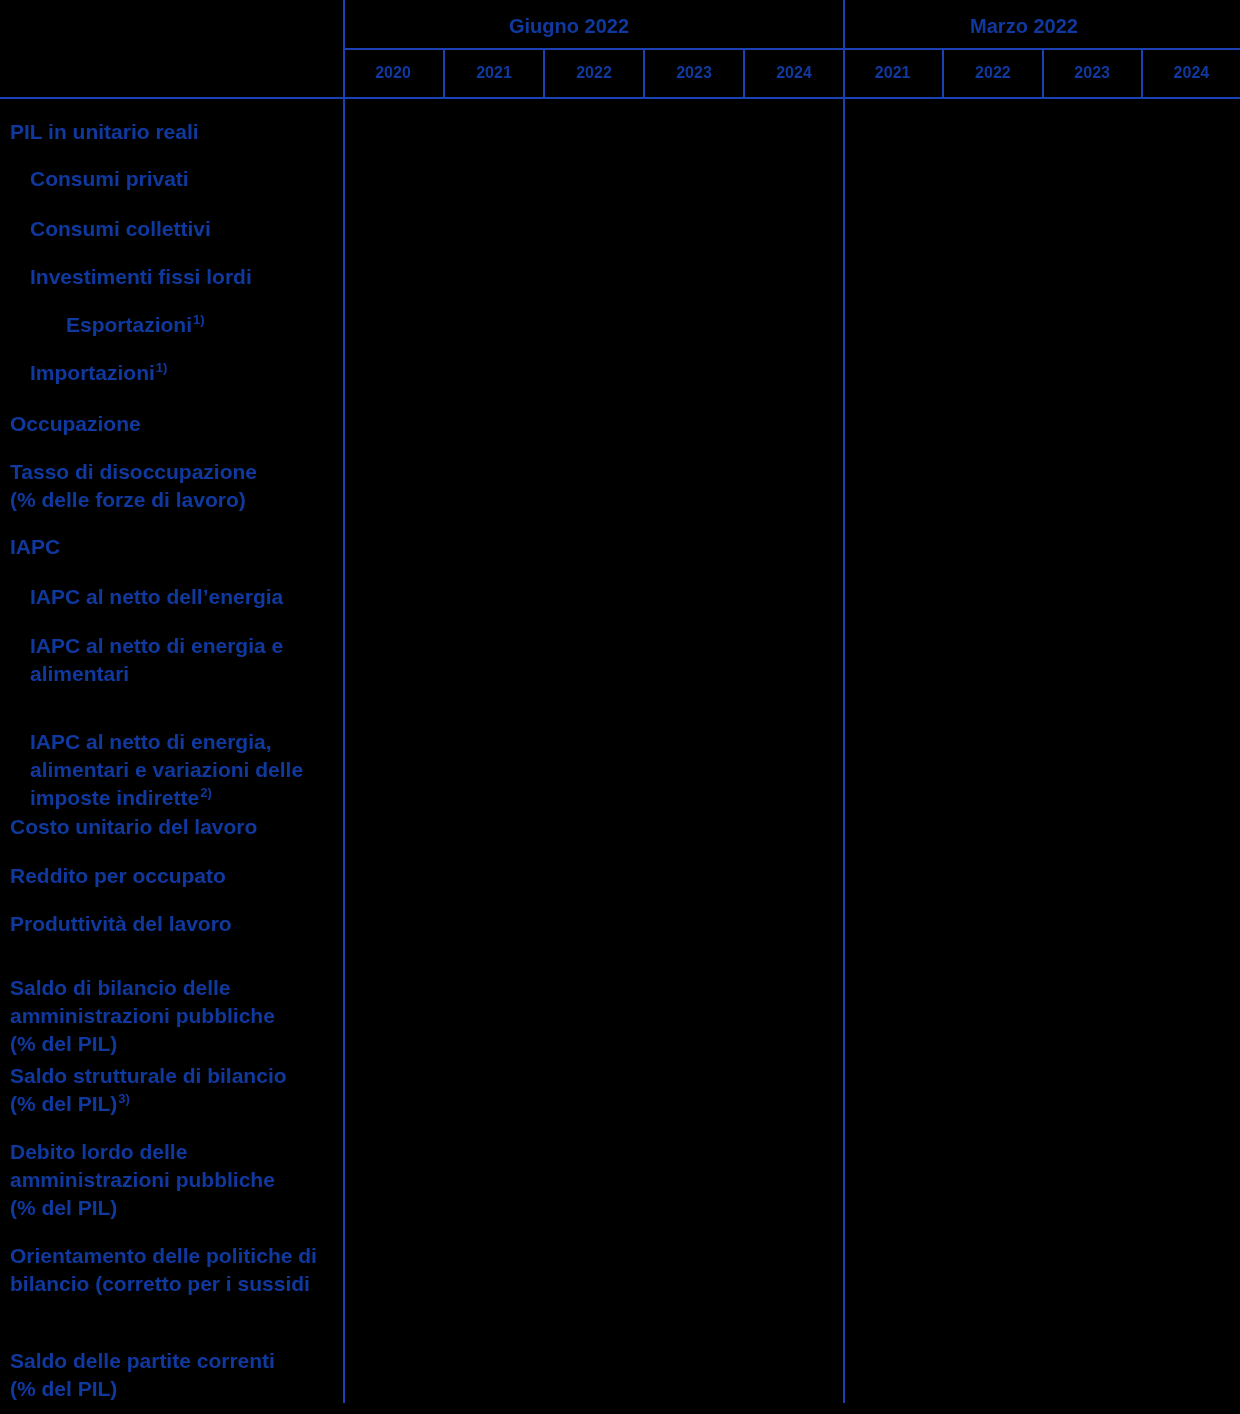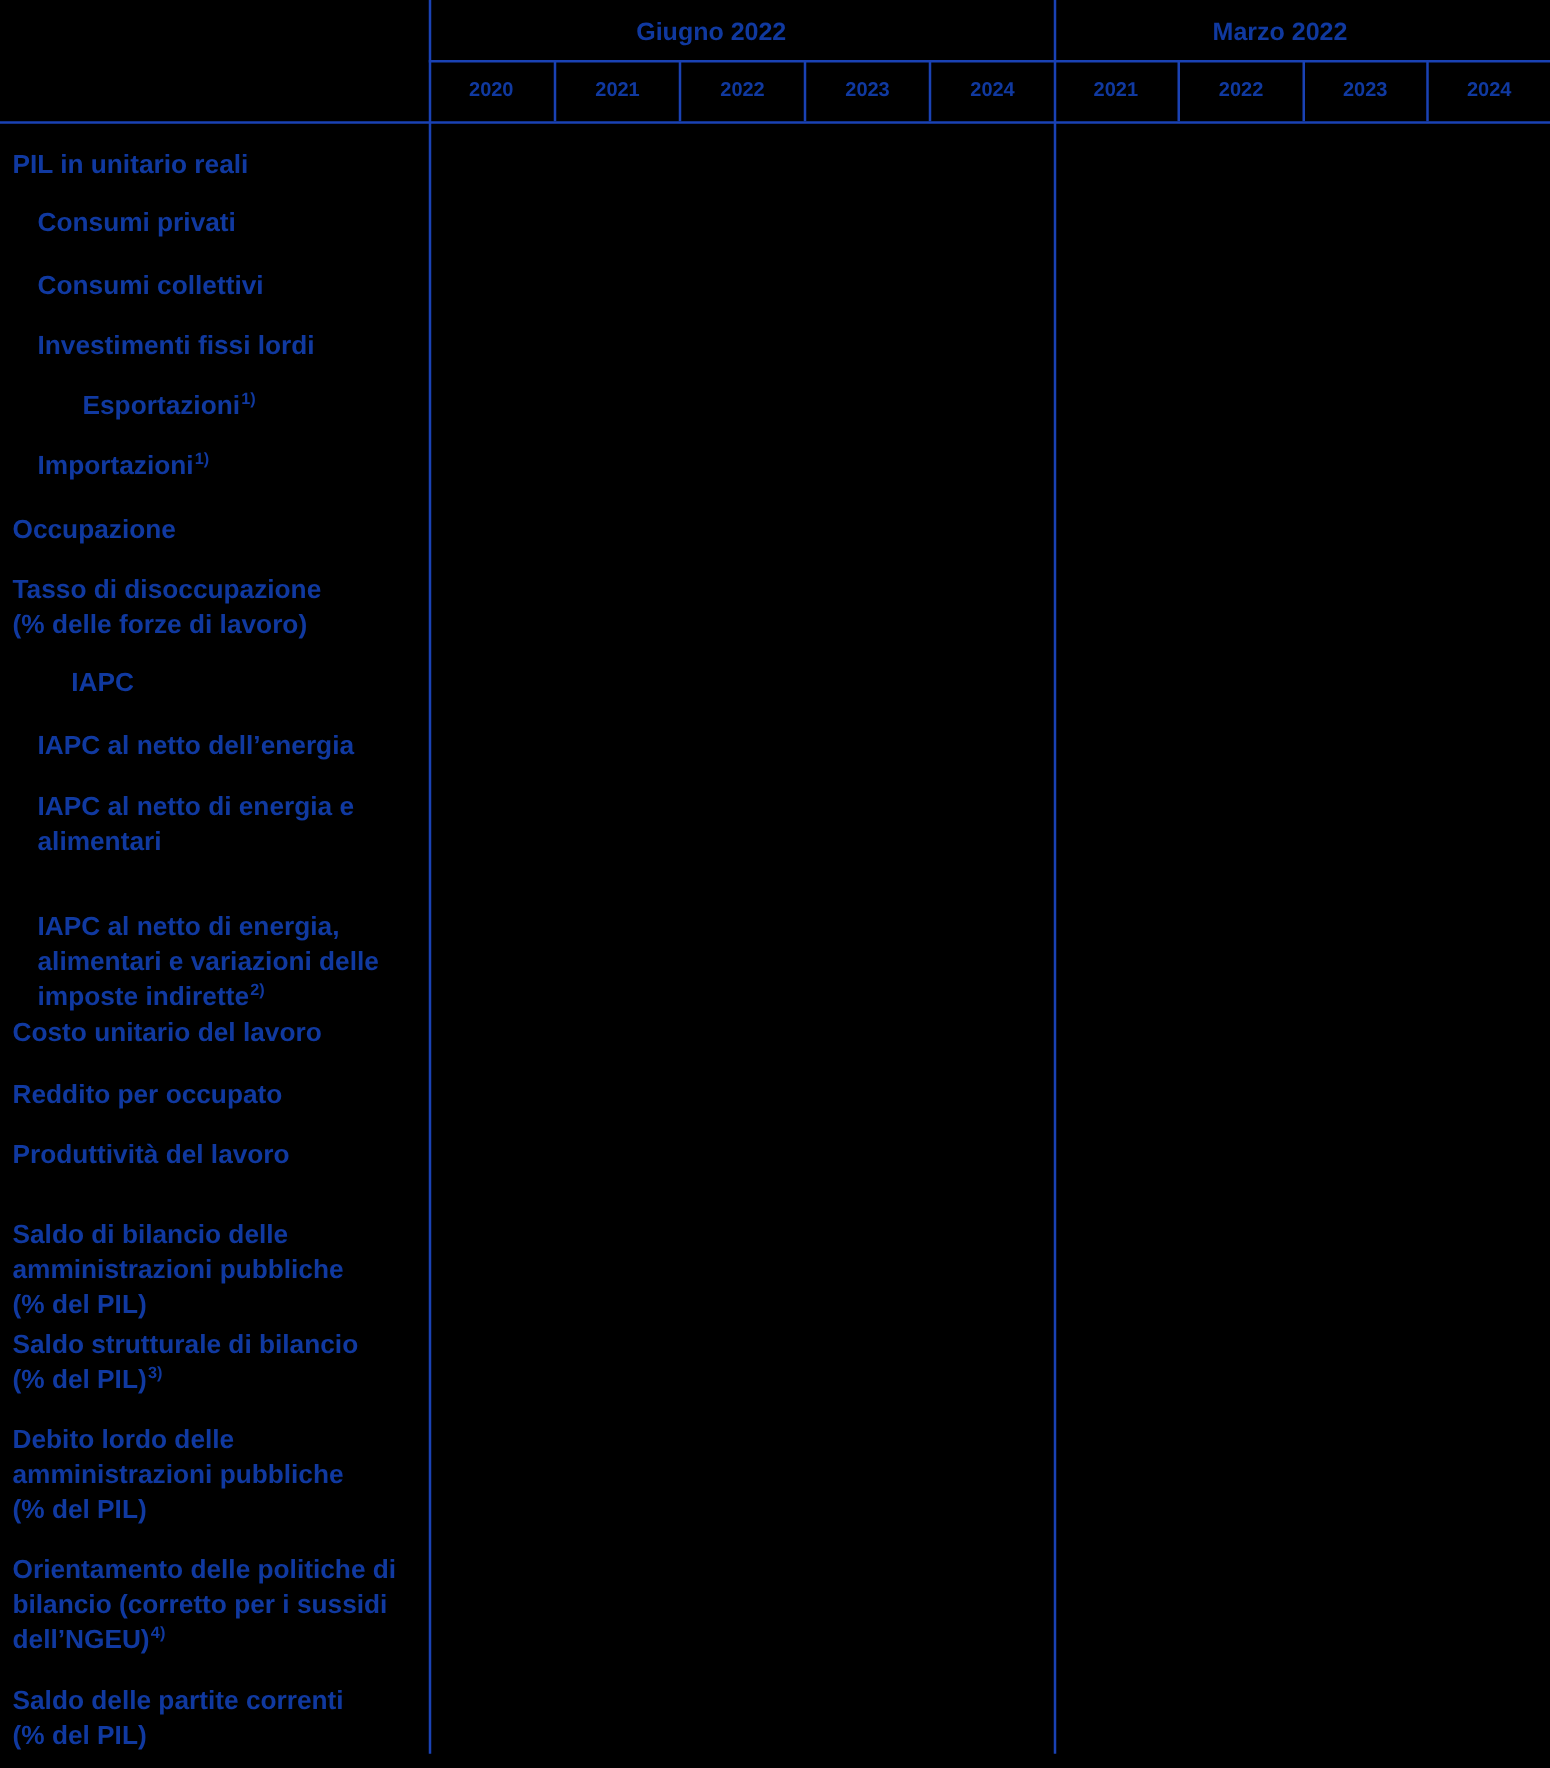--- a/index.html
+++ b/index.html
@@ -97,21 +97,21 @@
       <div class="row-label indent" style="top: 359px;">
         <div class="line">Importazioni<span class="sup">1)</span></div>
       </div>
       <div class="row-label" style="top: 410px;">
         <div class="line">Occupazione</div>
       </div>
       <div class="row-label" style="top: 458px;">
         <div class="line">Tasso di disoccupazione</div>
         <div class="line">(% delle forze di lavoro)</div>
       </div>
-      <div class="row-label" style="top: 533px; margin-left: 47px;">
+      <div class="row-label" style="top: 533px;">
         <div class="line">IAPC</div>
       </div>
       <div class="row-label indent" style="top: 583px;">
         <div class="line">IAPC al netto dell’energia</div>
       </div>
       <div class="row-label indent" style="top: 632px;">
         <div class="line">IAPC al netto di energia e</div>
         <div class="line">alimentari</div>
       </div>
       <div class="row-label indent" style="top: 708px; margin-top: 20px;">
@@ -138,20 +138,19 @@
         <div class="line">(% del PIL)<span class="sup">3)</span></div>
       </div>
       <div class="row-label" style="top: 1138px;">
         <div class="line">Debito lordo delle</div>
         <div class="line">amministrazioni pubbliche</div>
         <div class="line">(% del PIL)</div>
       </div>
       <div class="row-label" style="top: 1242px;">
         <div class="line">Orientamento delle politiche di</div>
         <div class="line">bilancio (corretto per i sussidi</div>
-        <div class="line">dell’NGEU)<span class="sup">4)</span></div>
       </div>
       <div class="row-label" style="top: 1347px;">
         <div class="line">Saldo delle partite correnti</div>
         <div class="line">(% del PIL)</div>
       </div>
     </div>
 </div>
 
 </body></html>

